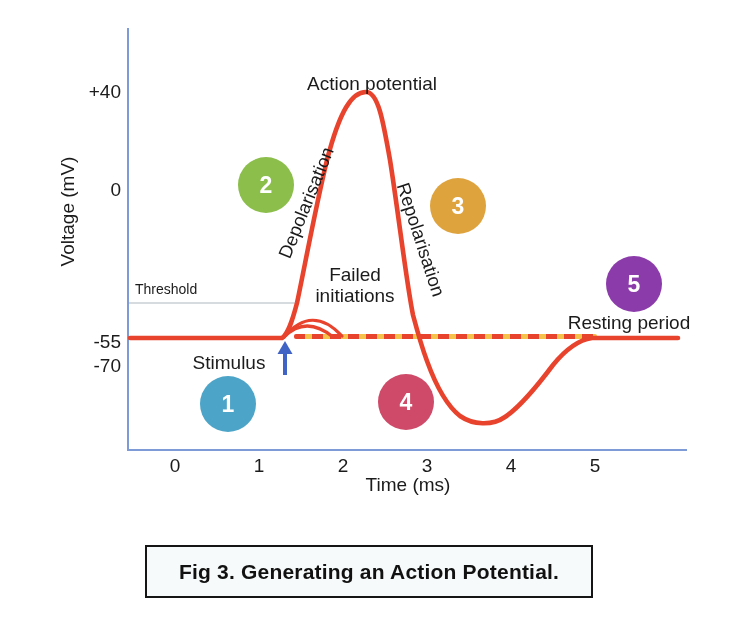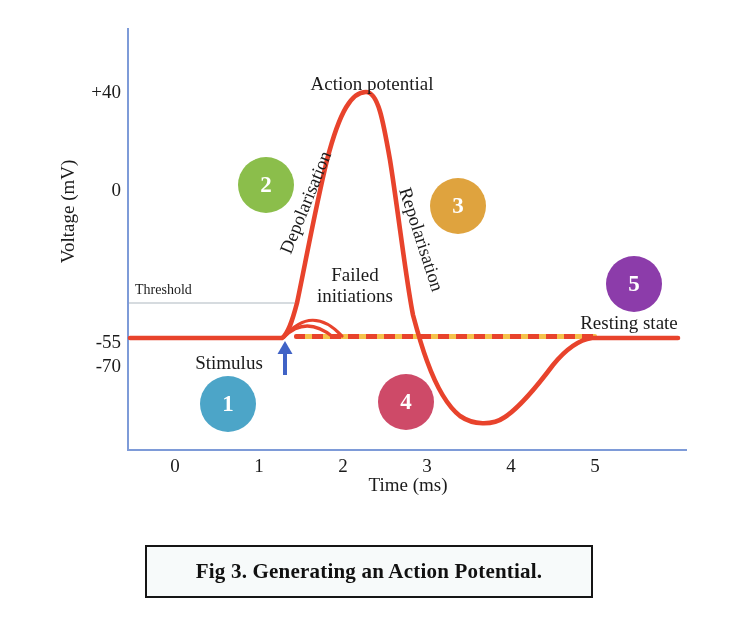--- a/index.html
+++ b/index.html
@@ -1,18 +1,18 @@
 <!DOCTYPE html>
 <html><head>
 <meta charset="utf-8">
 <style>
   html,body{margin:0;padding:0;background:#fff;}
   .stage{
     position:relative;width:748px;height:620px;background:#fff;overflow:hidden;
-    font-family:Liberation Serif, serif;color:#1b1b1b;
+    font-family:Liberation Sans, sans-serif;color:#1b1b1b;
   }
   .abs{position:absolute;}
   .lbl{font-size:19px;line-height:21px;color:#1b1b1b;white-space:pre-line;}
   .centered{text-align:center;}
   
   .y-axis{left:127px;top:28px;width:2px;height:423px;background:#7e9bd8;}
   .x-axis{left:127px;top:449px;width:560px;height:2px;background:#7e9bd8;}
   .threshold-line{left:129px;top:302px;width:166px;height:2px;background:#d6dbdf;}
   
   .dashed-line{
@@ -78,21 +78,21 @@
   <div class="abs lbl axis-title y-title txt">Voltage (mV)</div>
   <div class="abs lbl axis-title x-title txt">Time (ms)</div>
 
   <div class="abs lbl centered txt" style="left:272px;top:73px;width:200px;">Action potential</div>
   <div class="abs lbl rot-depol txt">Depolarisation</div>
   <div class="abs lbl rot-repol txt">Repolarisation</div>
   <div class="abs lbl txt" style="left:135px;top:279px;font-size:14px;">Threshold</div>
   <div class="abs lbl centered txt" style="left:285px;top:264px;width:140px;">Failed
 initiations</div>
   <div class="abs lbl txt" style="left:179px;top:352px;width:100px;text-align:center;">Stimulus</div>
-  <div class="abs lbl centered txt" style="left:559px;top:312px;width:140px;">Resting state</div>
+  <div class="abs lbl centered txt" style="left:559px;top:312px;width:140px;">Resting period</div>
 
   <div class="abs marker" style="left: 200px; top: 376px; background: rgb(76, 165, 200);">
     <span>1</span>
   </div>
   <div class="abs marker" style="left: 238px; top: 157px; background: rgb(139, 190, 75);">
     <span>2</span>
   </div>
   <div class="abs marker" style="left: 430px; top: 178px; background: rgb(223, 163, 62);">
     <span>3</span>
   </div>

